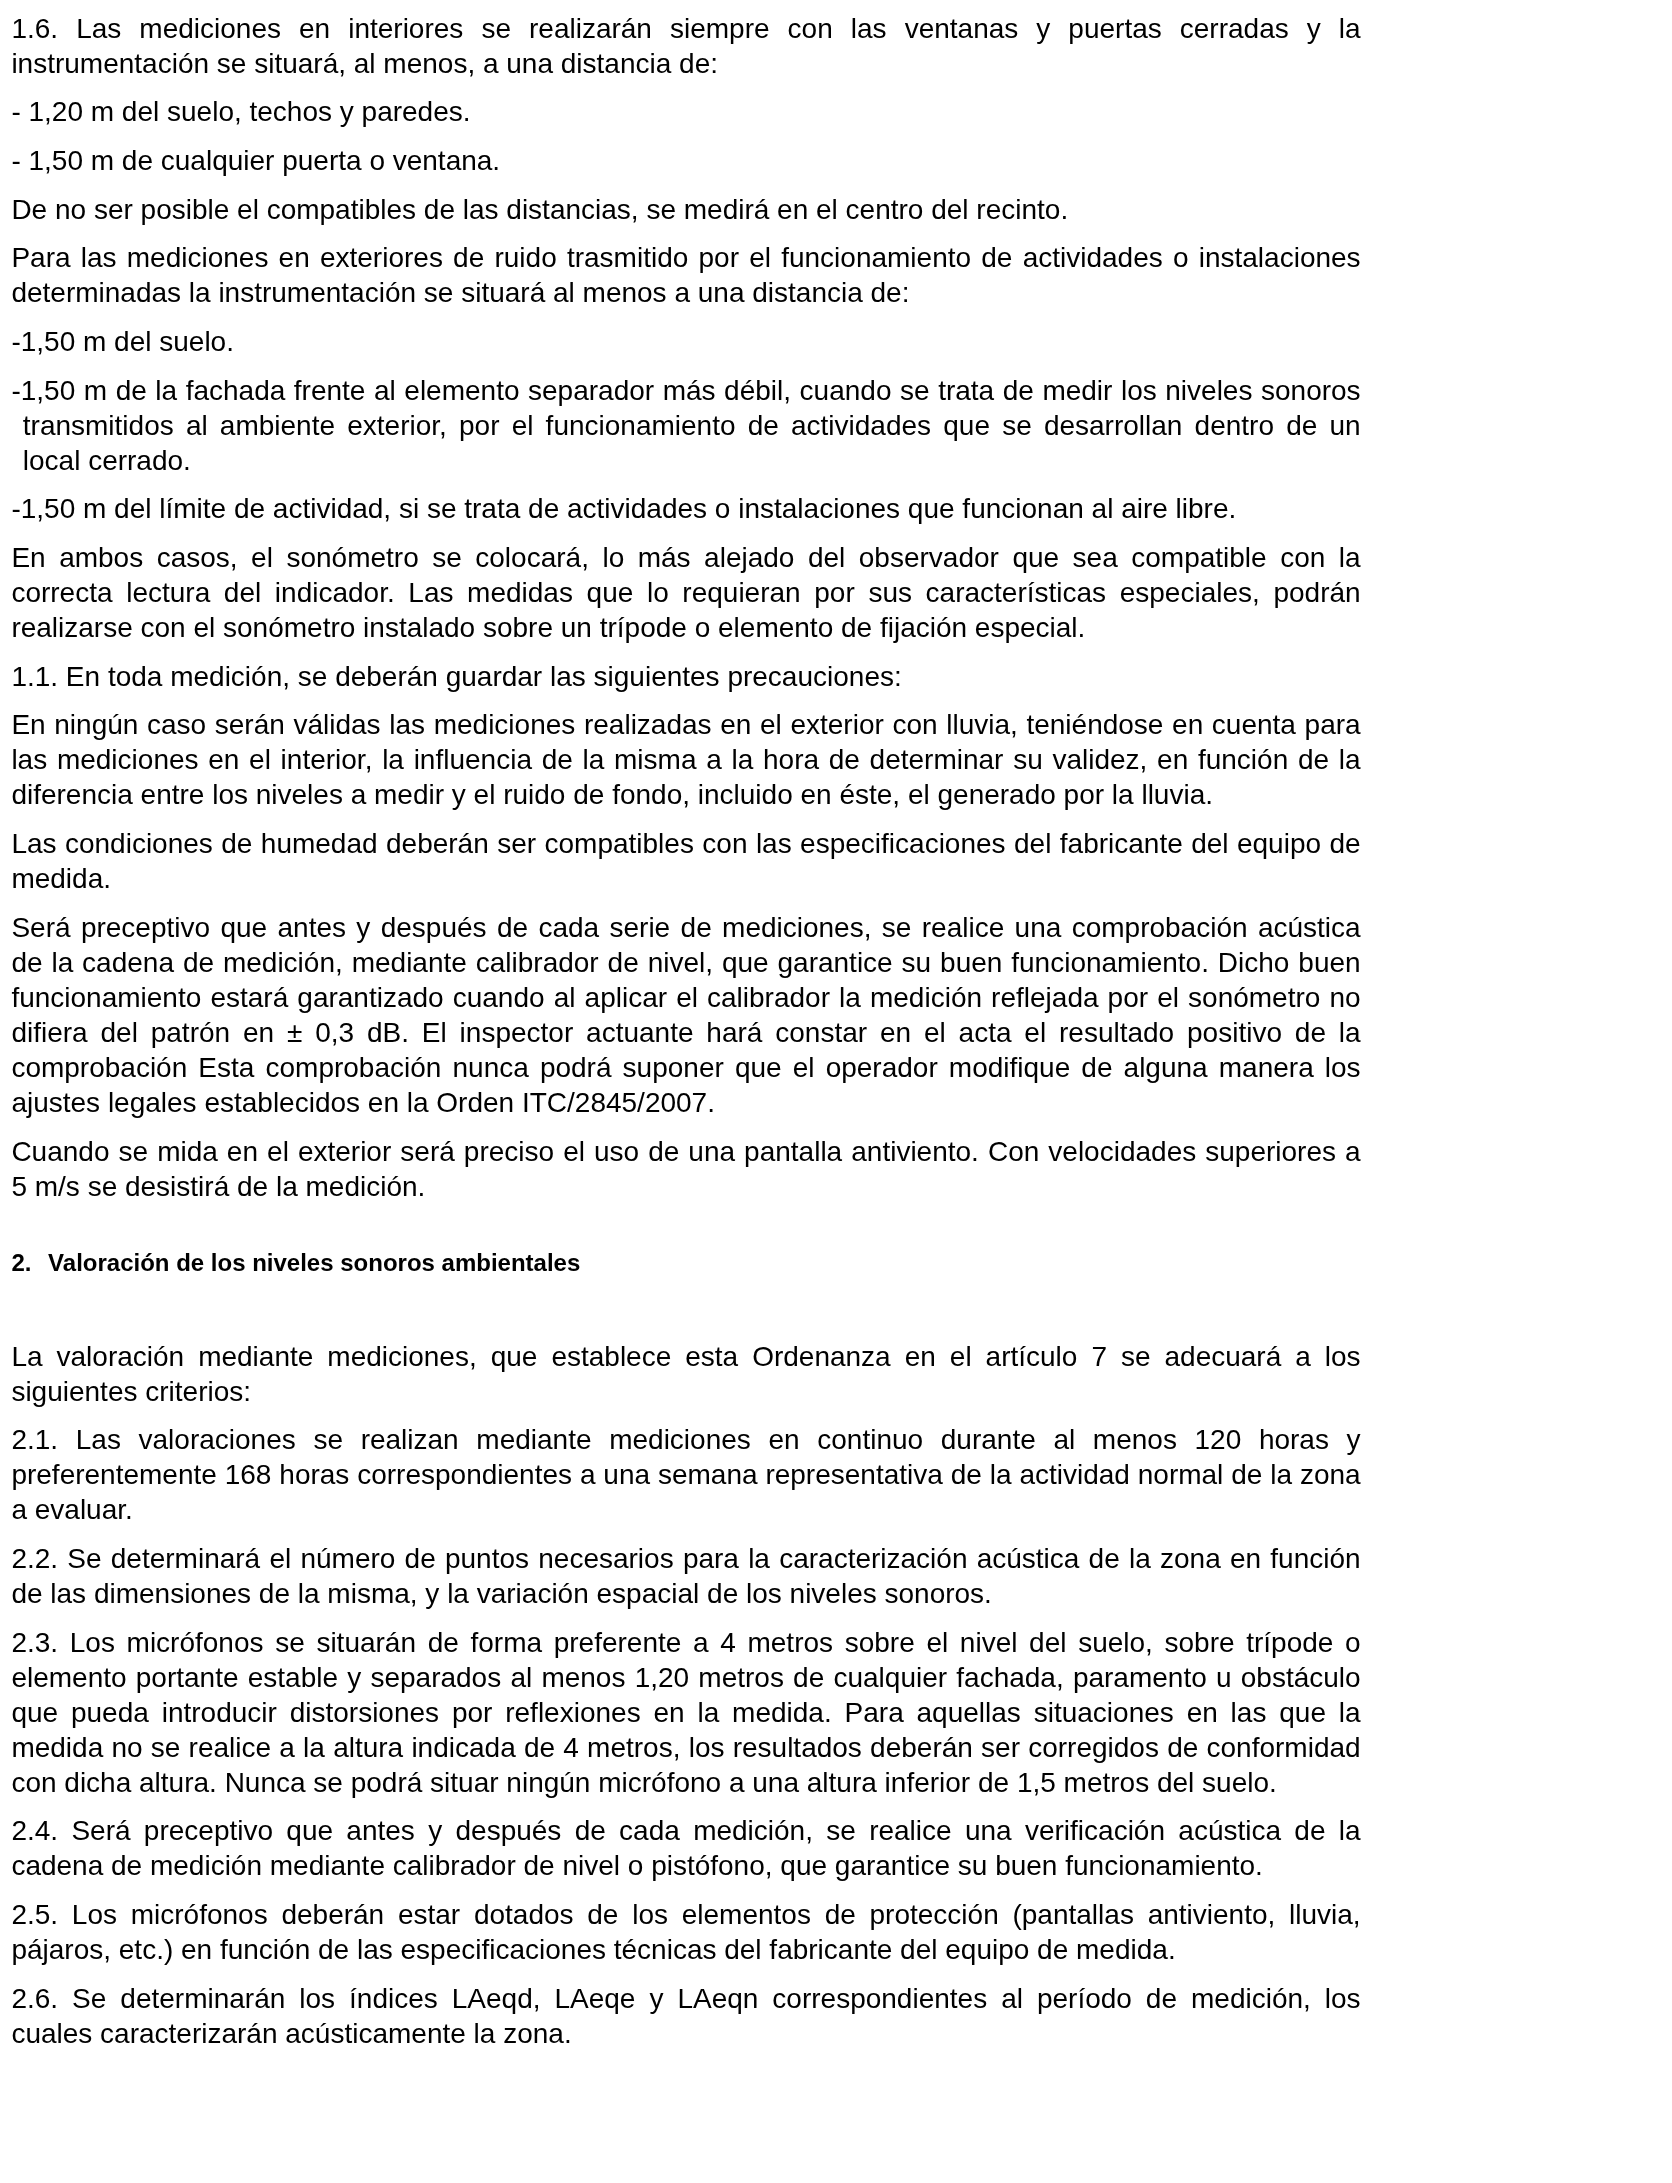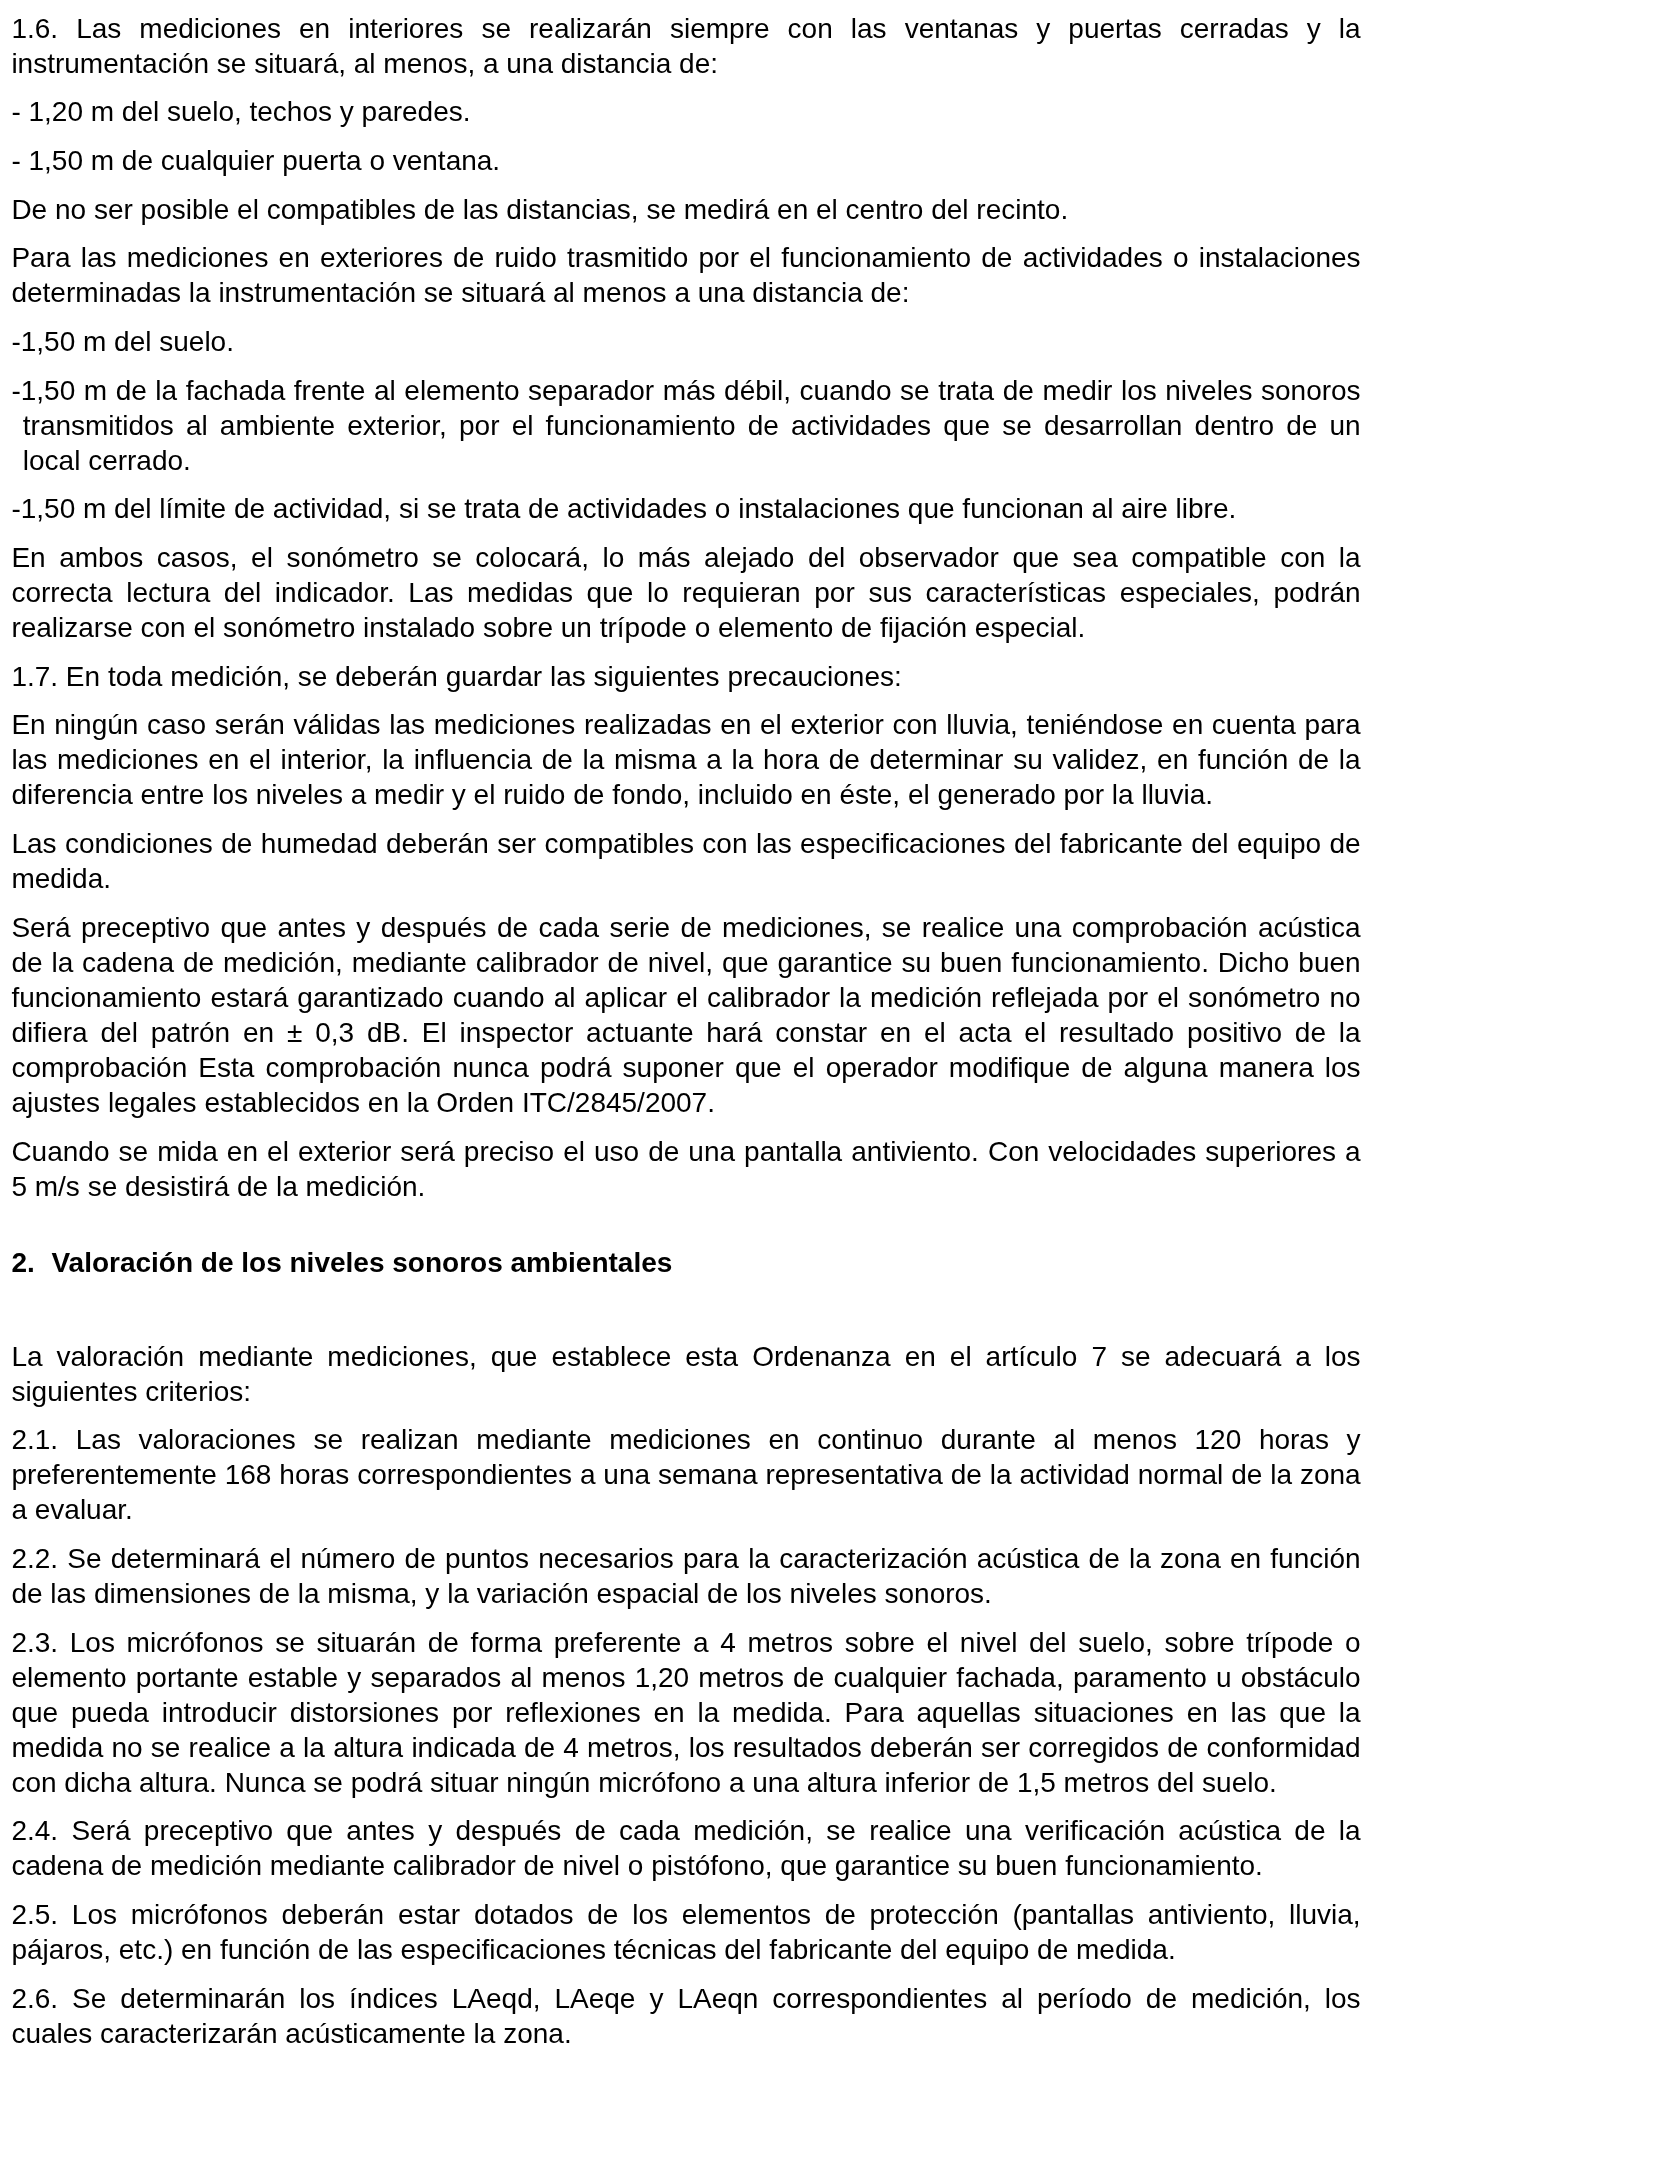--- a/index.html
+++ b/index.html
@@ -23,21 +23,21 @@
     text-align: justify;
   }
   .lvl0 { margin-left: 0; }
   .lvl1 { margin-left: 61px; }
   .lvl2 {
     margin-left: 124px;
     padding-left: 11.4px;
     text-indent: -11.4px;
   }
   .heading {
-    font-size: 28px;
+    font-size: 24px;
     line-height: 35px;
     font-weight: bold;
     margin: 41px 0 59px 0;
     text-align: left;
   }
   .h-num { display: inline-block; margin-right: 16.7px; }
 </style>
 </head>
 <body>
 
@@ -51,21 +51,21 @@
   <p class="lvl1">De no ser posible el compatibles de las distancias, se medirá en el centro del recinto.</p>
 
   <p class="lvl1">Para las mediciones en exteriores de ruido trasmitido por el funcionamiento de actividades o instalaciones determinadas la instrumentación se situará al menos a una distancia de:</p>
 
   <p class="lvl2">-1,50 m del suelo.</p>
   <p class="lvl2">-1,50 m de la fachada frente al elemento separador más débil, cuando se trata de medir los niveles sonoros transmitidos al ambiente exterior, por el funcionamiento de actividades que se desarrollan dentro de un local cerrado.</p>
   <p class="lvl2">-1,50 m del límite de actividad, si se trata de actividades o instalaciones que funcionan al aire libre.</p>
 
   <p class="lvl1">En ambos casos, el sonómetro se colocará, lo más alejado del observador que sea compatible con la correcta lectura del indicador. Las medidas que lo requieran por sus características especiales, podrán realizarse con el sonómetro instalado sobre un trípode o elemento de fijación especial.</p>
 
-  <p class="lvl1">1.7. En toda medición, se deberán guardar las siguientes precauciones:</p>
+  <p class="lvl1">1.1. En toda medición, se deberán guardar las siguientes precauciones:</p>
 
   <p class="lvl1">En ningún caso serán válidas las mediciones realizadas en el exterior con lluvia, teniéndose en cuenta para las mediciones en el interior, la influencia de la misma a la hora de determinar su validez, en función de la diferencia entre los niveles a medir y el ruido de fondo, incluido en éste, el generado por la lluvia.</p>
   <p class="lvl1">Las condiciones de humedad deberán ser compatibles con las especificaciones del fabricante del equipo de medida.</p>
   <p class="lvl1">Será preceptivo que antes y después de cada serie de mediciones, se realice una comprobación acústica de la cadena de medición, mediante calibrador de nivel, que garantice su buen funcionamiento. Dicho buen funcionamiento estará garantizado cuando al aplicar el calibrador la medición reflejada por el sonómetro no difiera del patrón en ± 0,3 dB. El inspector actuante hará constar en el acta el resultado positivo de la comprobación Esta comprobación nunca podrá suponer que el operador modifique de alguna manera los ajustes legales establecidos en la Orden ITC/2845/2007.</p>
   <p class="lvl1">Cuando se mida en el exterior será preciso el uso de una pantalla antiviento. Con velocidades superiores a 5 m/s se desistirá de la medición.</p>
 
   <h2 class="heading lvl0"><span class="h-num">2.</span><span>Valoración de los niveles sonoros ambientales</span></h2>
 
   <p class="lvl0">La valoración mediante mediciones, que establece esta Ordenanza en el artículo 7 se adecuará a los siguientes criterios:</p>
 

